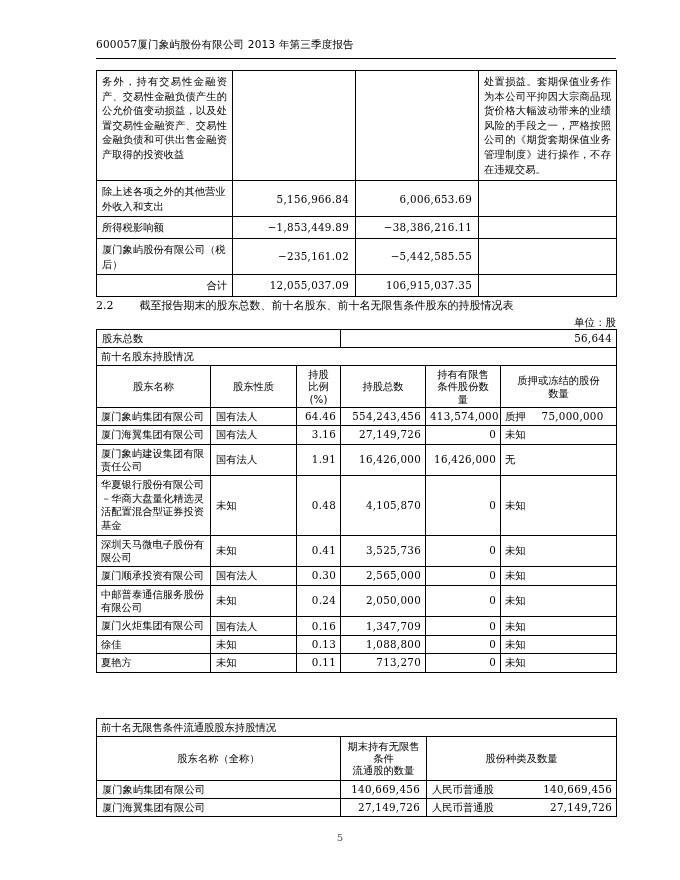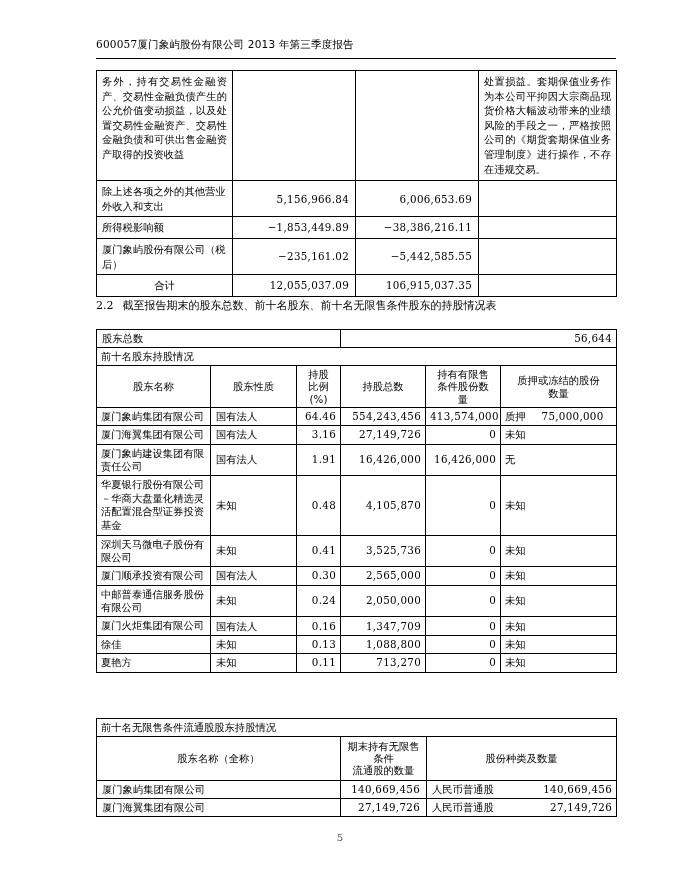--- a/index.html
+++ b/index.html
@@ -53,21 +53,21 @@
     font-weight: normal;
     font-family: "DejaVu Sans", "Liberation Sans", sans-serif;
     font-size: 10.3px;
   }
   .t-num {
     text-align: right;
     font-family: "DejaVu Serif", "Liberation Serif", serif;
     letter-spacing: 0.3px;
     padding-right: 6px;
   }
-  .t-ctr { text-align: center; }
+  .t-ctr { text-align: right; }
   .t-left { text-align: left; }
 
   
   .tbl1 {
     position: absolute;
     left: 96px; top: 70px;
     width: 520px;
   }
   .tbl1 td { line-height: 1.42; }
   .cell-para {
@@ -79,21 +79,21 @@
 
   
   .sec-head {
     position: absolute;
     left: 96px; top: 298px;
     width: 528px;
     font-size: 11px;
     font-family: "DejaVu Sans", "Liberation Sans", sans-serif;
     white-space: nowrap;
   }
-  .sec-num { margin-right: 9px; font-family: "DejaVu Serif","Liberation Serif",serif; }
+  .sec-num { margin-right: 26px; font-family: "DejaVu Serif","Liberation Serif",serif; }
   .unit-line {
     position: absolute;
     left: 96px; top: 316px;
     width: 520px;
     text-align: right;
     font-size: 10.5px;
     font-family: "DejaVu Sans", "Liberation Sans", sans-serif;
   }
 
   
@@ -205,20 +205,21 @@
         <td class="t-num">12,055,037.09</td>
         <td class="t-num">106,915,037.35</td>
         <td></td>
       </tr>
     </tbody>
   </table>
 
   <div class="sec-head">
     <span class="sec-num">2.2</span><span>截至报告期末的股东总数、前十名股东、前十名无限售条件股东的持股情况表</span>
   </div>
+  <div class="unit-line">单位：股</div>
 
   <table class="tbl2">
     <colgroup>
       <col style="width:114px">
       <col style="width:86px">
       <col style="width:44px">
       <col style="width:85px">
       <col style="width:75px">
       <col style="width:116px">
     </colgroup>

